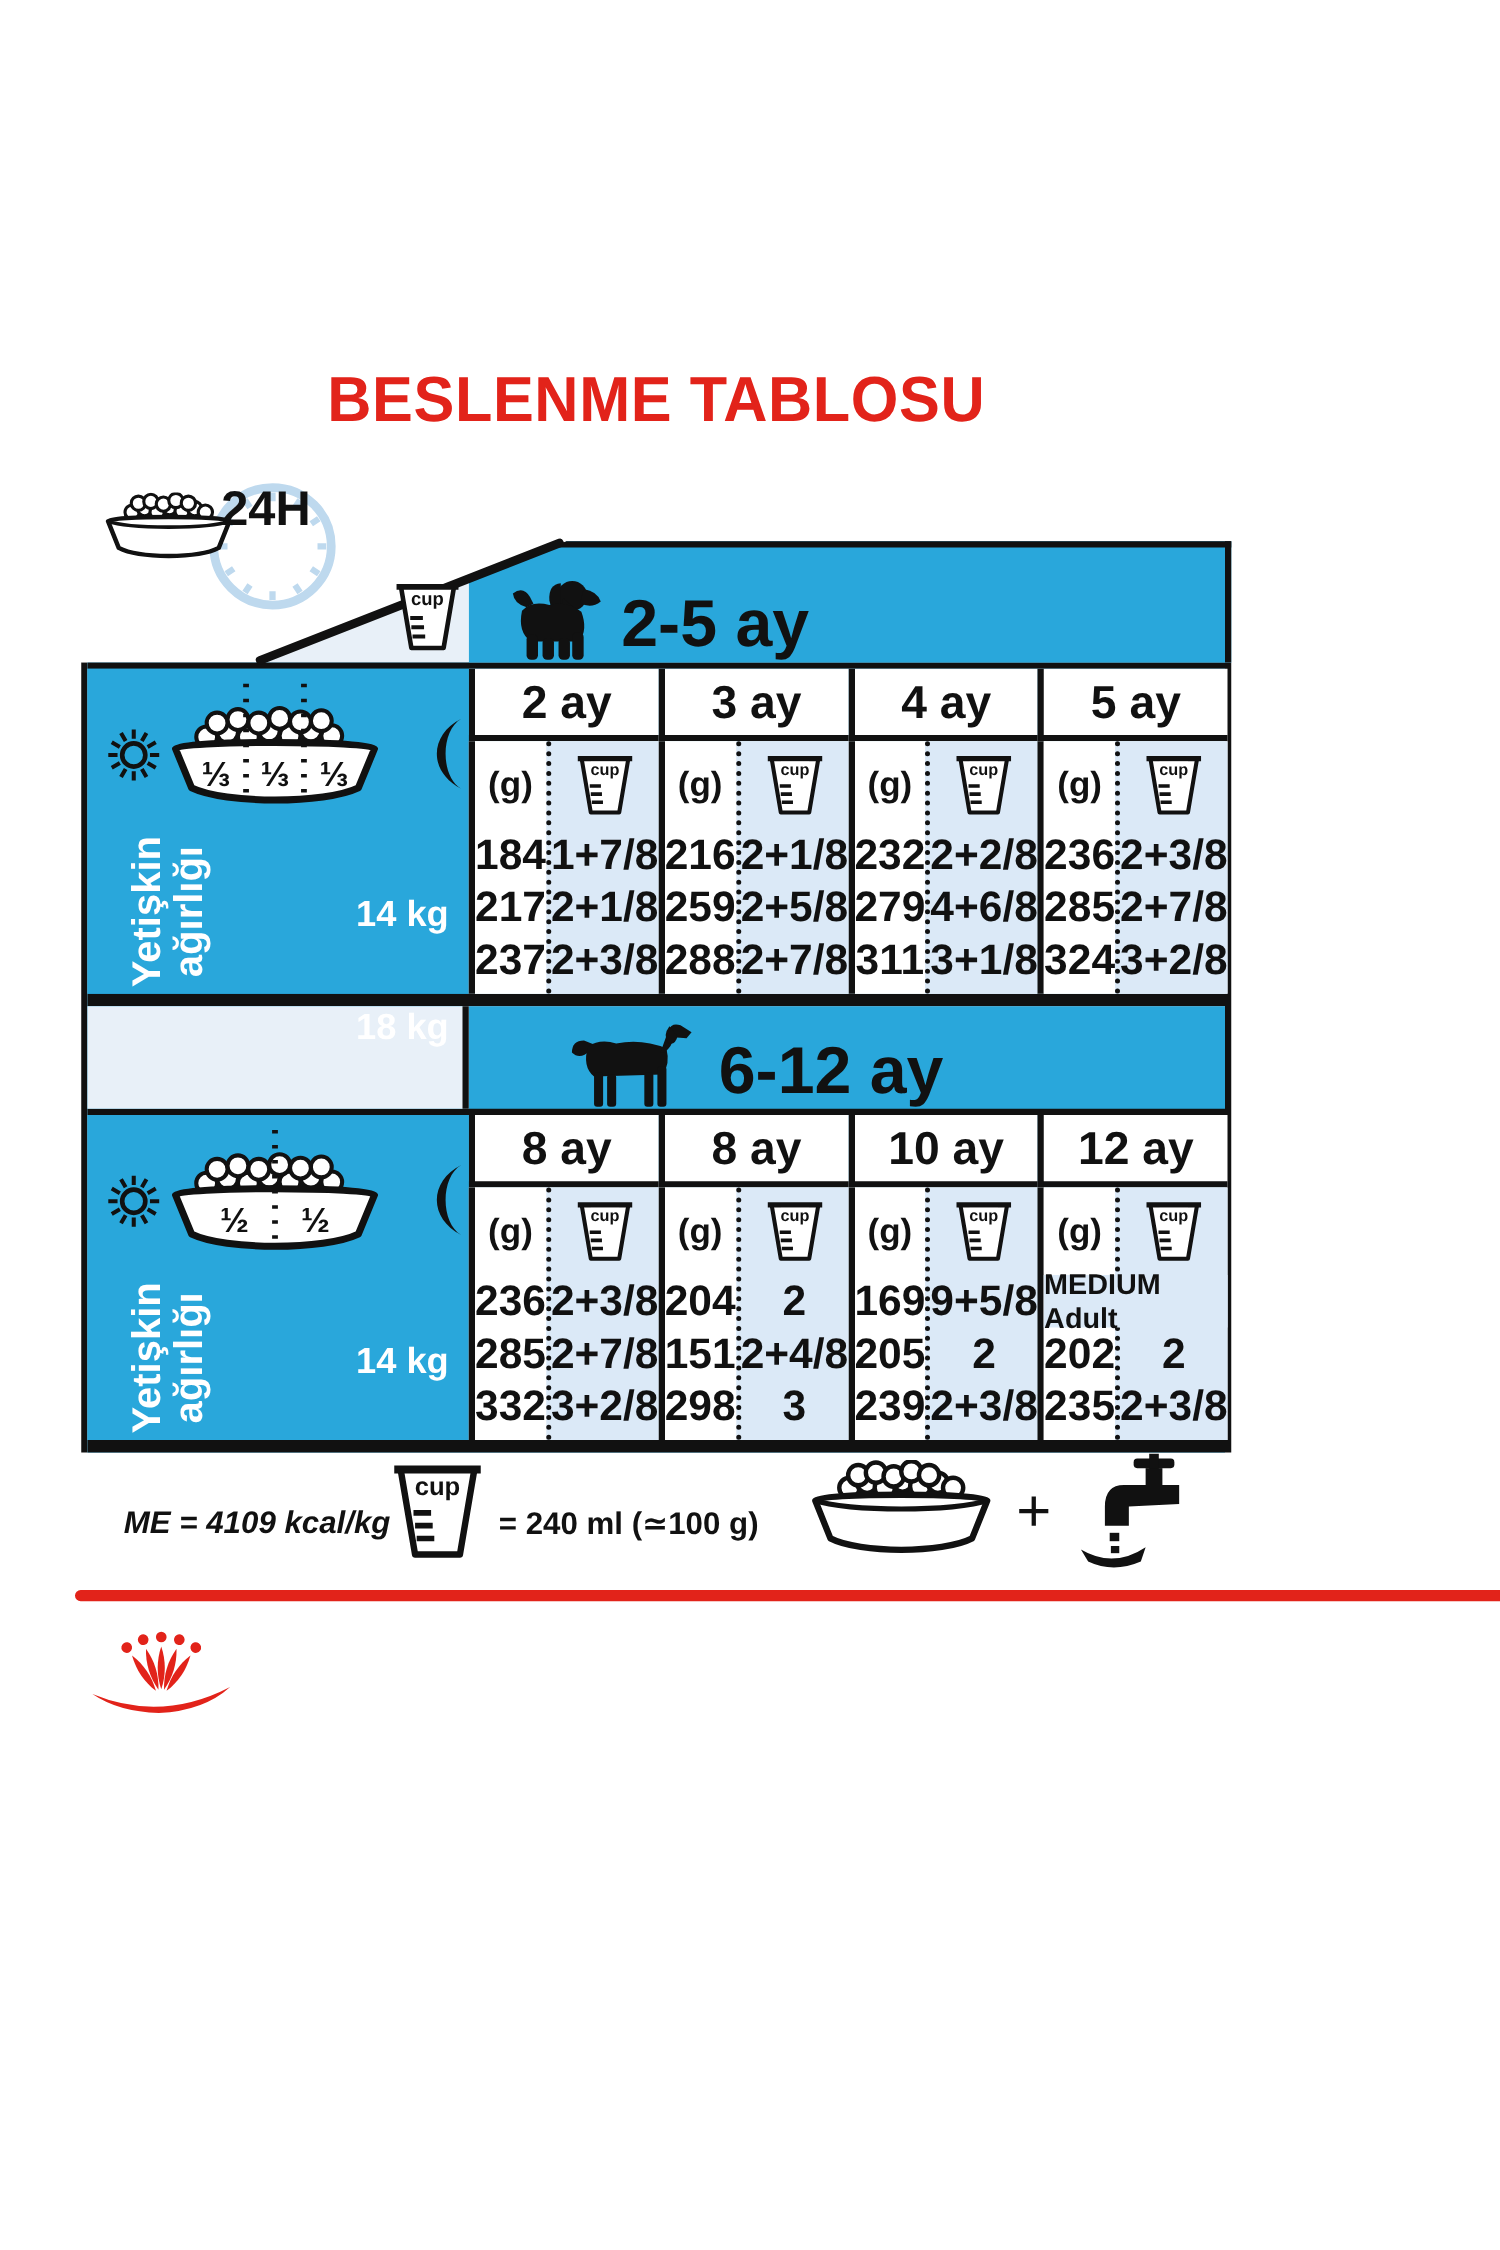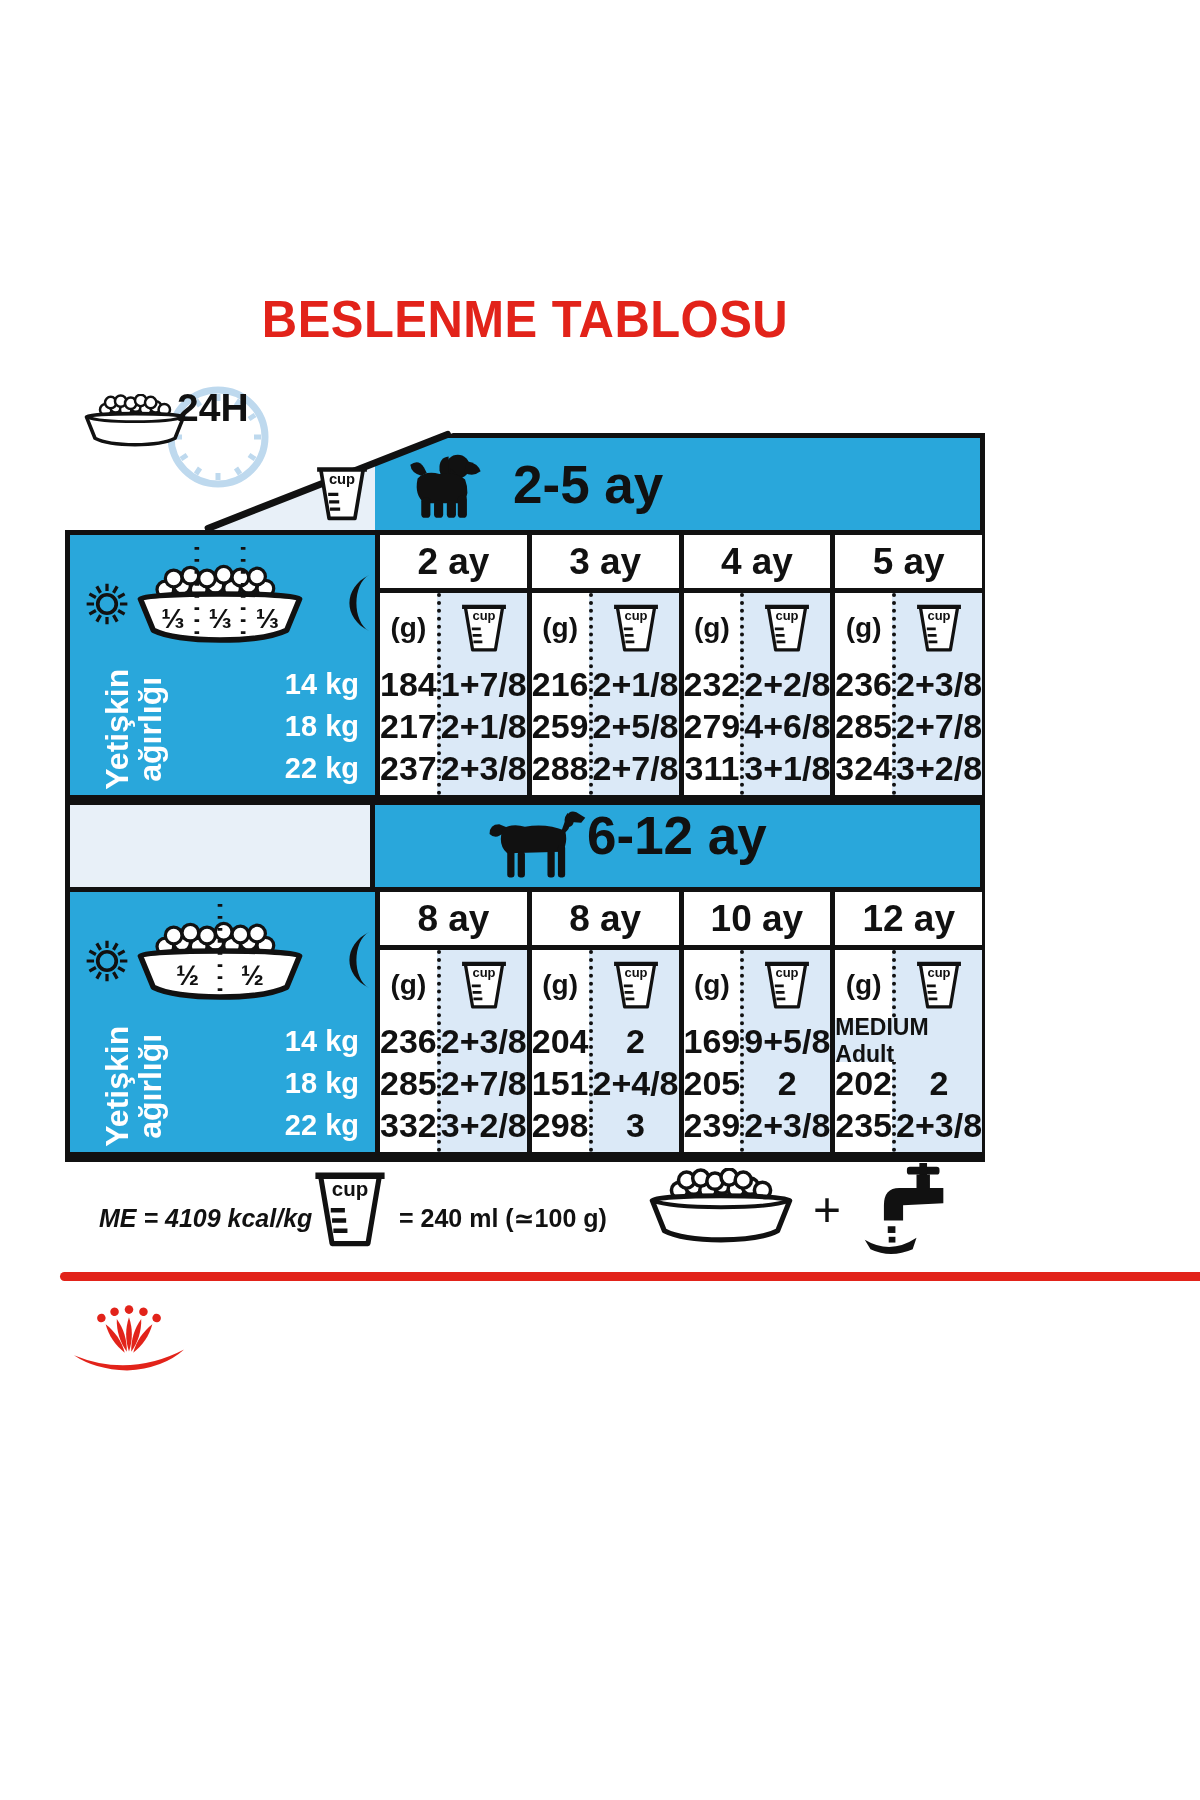--- a/index.html
+++ b/index.html
@@ -14,21 +14,21 @@
     text-align: center; font-size: 51px; font-weight: 800;
     color: #e2231a; letter-spacing: 0.5px; transform: scaleX(0.96);
   }
   .twrap { position: absolute; left: 65px; top: 378px; width: 920px; }
 
   
   .top-zone { position: relative; height: 152px; }
   .band1 {
     position: absolute; left: 310px; top: 55px; right: 0; height: 97px;
     background: #29a7db; border: 5px solid #111; border-bottom: none; border-left: none;
-    display: flex; align-items: center; padding-left: 28px; gap: 26px;
+    display: flex; align-items: flex-end; padding-left: 28px; gap: 10px;
   }
   .age-big { font-size: 53px; font-weight: 700; color: #111; }
   .corner-light {
     position: absolute; left: 0; top: 0; width: 310px; height: 152px;
     background: #e8f0f8; clip-path: polygon(310px 88px, 310px 152px, 140px 152px);
   }
   .corner-white {
     position: absolute; left: 0; top: 0; width: 392px; height: 152px;
     background: #ffffff; clip-path: polygon(0 0, 388px 0, 388px 55px, 142px 152px, 0 152px);
   }
@@ -63,29 +63,29 @@
   .val { height: 42px; display: flex; align-items: center; justify-content: center; font-size: 34px; font-weight: 600; }
   .special {
     position: absolute; left: 0; right: 0; top: 70px; height: 42px; background: #dbe9f7;
     display: flex; align-items: center; justify-content: center; font-size: 23px; font-weight: 600;
   }
   .lp-art { position: relative; height: 128px; }
   .sun { position: absolute; left: 12px; top: 44px; }
   .moon { position: absolute; right: 4px; top: 40px; }
   .fbowl { position: absolute; left: 62px; top: 10px; }
   .lp-rows { position: absolute; top: 128px; right: 16px; text-align: right; }
-  .wrow { height: 42px; line-height: 42px; font-size: 29px; font-weight: 600; color: #fff; }
+  .wrow { height: 42px; line-height: 42px; font-size: 29px; font-weight: 600; color: #fff; margin-top: 48px; }
   .rot { position: absolute; left: 4px; top: 128px; width: 120px; height: 132px; display:flex; align-items:center; justify-content:center; }
   .rot-in { transform: rotate(-90deg); text-align: center; font-size: 32px; font-weight: 700; line-height: 1.04; white-space: nowrap; color:#fff; }
   .rot-in span { display: block; }
 
   
   .band2 { display: flex; height: 87px; border-bottom: 5px solid #111; background: #29a7db; }
   .band2-left { width: 305px; background: #e8f0f8; border-right: 5px solid #111; }
-  .band2-right { flex: 1; display: flex; align-items: flex-start; padding-left: 112px; }
+  .band2-right { flex: 1; display: flex; align-items: flex-end; padding-left: 80px; gap: 20px; }
 
   
   .tfooter { position: relative; height: 100px; }
   .me-text { position: absolute; left: 34px; top: 42px; font-size: 25px; font-weight: 600; font-style: italic; }
   .cup-big { position: absolute; left: 250px; top: 6px; }
   .eq-text { position: absolute; left: 334px; top: 42px; font-size: 25px; font-weight: 600; }
   .bowl-big { position: absolute; left: 580px; top: 6px; }
   .plus { position: absolute; left: 748px; top: 20px; font-size: 48px; font-weight: 300; }
   .tap { position: absolute; left: 794px; top: 0; }
 

